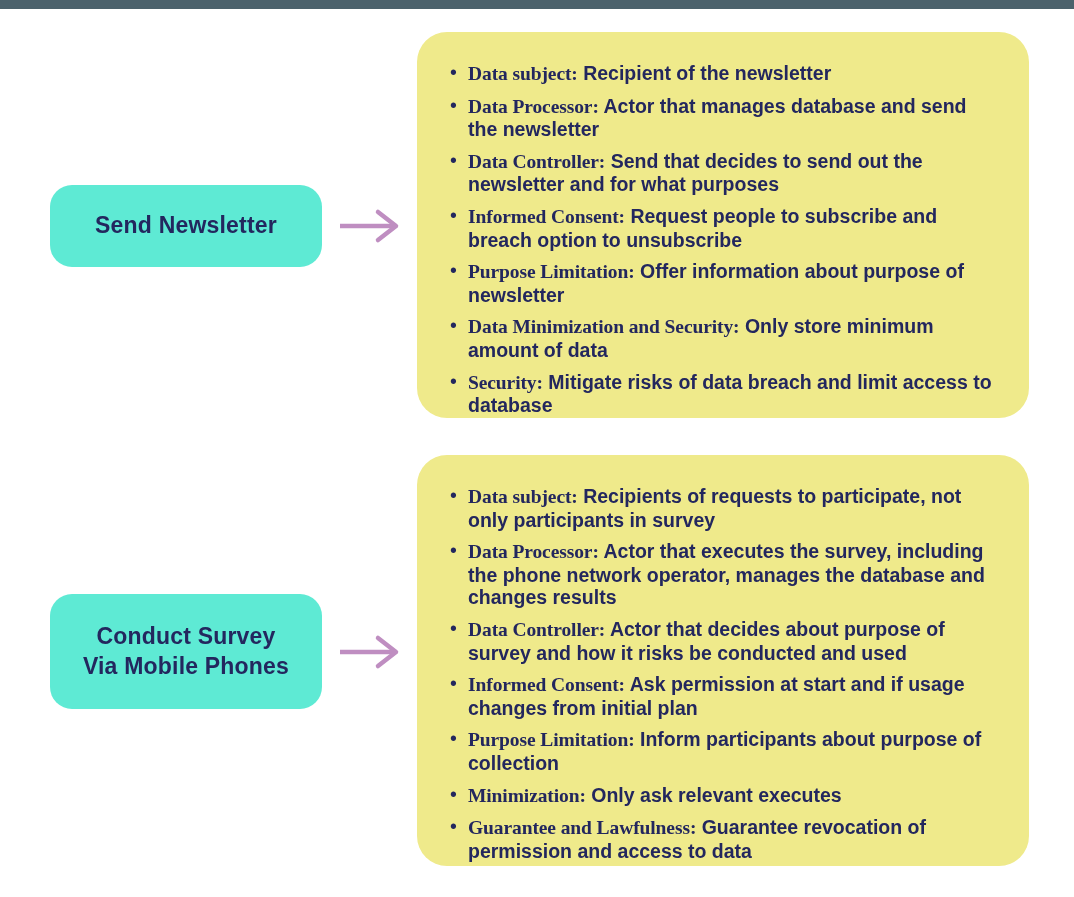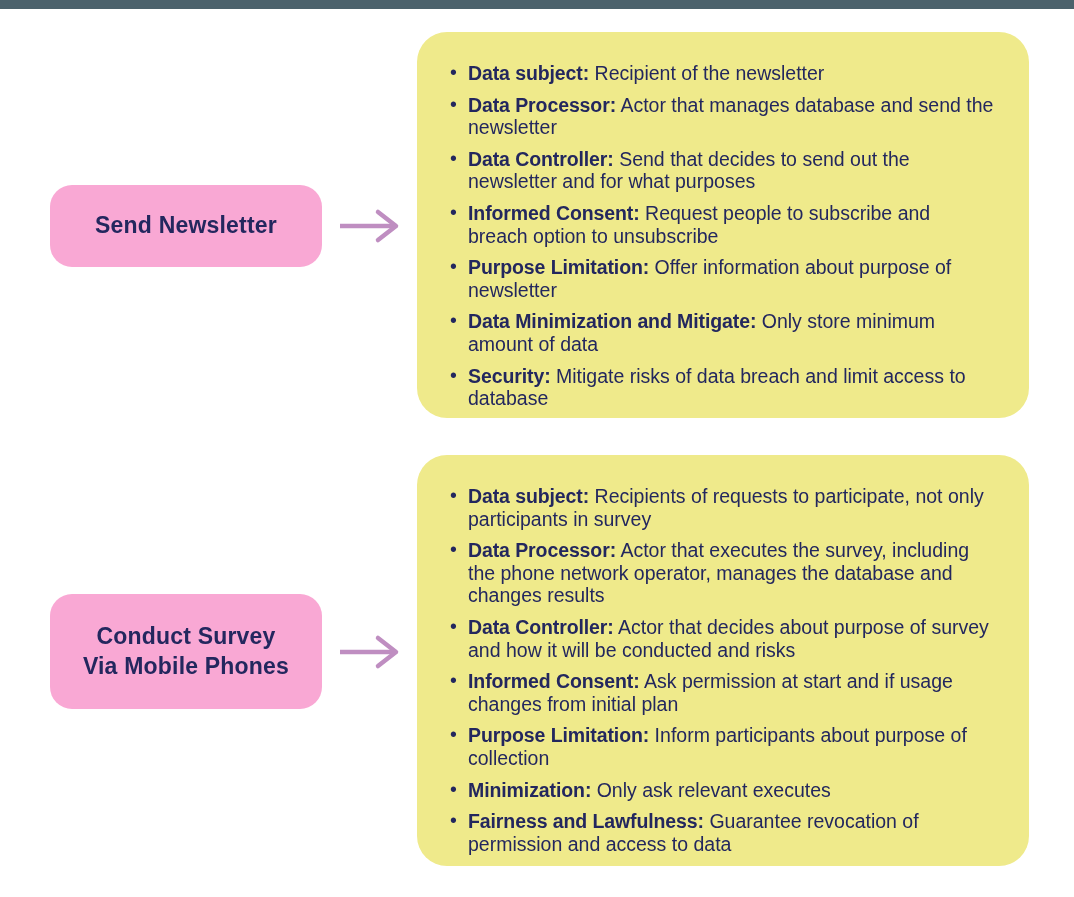--- a/index.html
+++ b/index.html
@@ -25,21 +25,21 @@
     left: 0;
     top: 0;
     width: 1074px;
     height: 9px;
     background: #4c626c;
   }
 
   
   .node {
     position: absolute;
-    background: #f9a8d4;
+    background: #5eead4;
     border-radius: 22px;
     display: flex;
     align-items: center;
     justify-content: center;
     text-align: center;
     color: #23275e;
     font-weight: bold;
     font-size: 23px;
     line-height: 1.28;
     letter-spacing: 0.2px;
@@ -92,22 +92,23 @@
     position: absolute;
     left: 1px;
     top: -1px;
     font-size: 19.5px;
     line-height: 1.16;
     color: #23275e;
   }
   .panel-item .term {
     font-weight: bold;
     letter-spacing: -0.1px;
+    font-family: Liberation Serif, serif;
   }
-  .panel-item .desc { font-weight: normal; }
+  .panel-item .desc { font-weight: bold; }
 </style>
 </head>
 <body>
 
 <div id="canvas">
 
   <div class="top-bar"></div>
 
   <div class="node" id="node-1">
     <span class="nub"></span>
@@ -130,21 +131,21 @@
       <li class="panel-item">
         <span class="bullet">•</span><span class="term">Data Controller:</span><span class="desc"> Send that decides to send out the newsletter and for what purposes</span>
       </li>
       <li class="panel-item">
         <span class="bullet">•</span><span class="term">Informed Consent:</span><span class="desc"> Request people to subscribe and breach option to unsubscribe</span>
       </li>
       <li class="panel-item">
         <span class="bullet">•</span><span class="term">Purpose Limitation:</span><span class="desc"> Offer information about purpose of newsletter</span>
       </li>
       <li class="panel-item">
-        <span class="bullet">•</span><span class="term">Data Minimization and Mitigate:</span><span class="desc"> Only store minimum amount of data</span>
+        <span class="bullet">•</span><span class="term">Data Minimization and Security:</span><span class="desc"> Only store minimum amount of data</span>
       </li>
       <li class="panel-item">
         <span class="bullet">•</span><span class="term">Security:</span><span class="desc"> Mitigate risks of data breach and limit access to database</span>
       </li>
     </ul>
   </div>
 
   <div class="node" id="node-2">
     <span class="nub"></span>
     <span class="node-label">Conduct Survey
@@ -158,30 +159,30 @@
 
   <div class="panel" id="panel-2">
     <ul class="panel-list">
       <li class="panel-item">
         <span class="bullet">•</span><span class="term">Data subject:</span><span class="desc"> Recipients of requests to participate, not only participants in survey</span>
       </li>
       <li class="panel-item">
         <span class="bullet">•</span><span class="term">Data Processor:</span><span class="desc"> Actor that executes the survey, including the phone network operator, manages the database and changes results</span>
       </li>
       <li class="panel-item">
-        <span class="bullet">•</span><span class="term">Data Controller:</span><span class="desc"> Actor that decides about purpose of survey and how it will be conducted and risks</span>
+        <span class="bullet">•</span><span class="term">Data Controller:</span><span class="desc"> Actor that decides about purpose of survey and how it risks be conducted and used</span>
       </li>
       <li class="panel-item">
         <span class="bullet">•</span><span class="term">Informed Consent:</span><span class="desc"> Ask permission at start and if usage changes from initial plan</span>
       </li>
       <li class="panel-item">
         <span class="bullet">•</span><span class="term">Purpose Limitation:</span><span class="desc"> Inform participants about purpose of collection</span>
       </li>
       <li class="panel-item">
         <span class="bullet">•</span><span class="term">Minimization:</span><span class="desc"> Only ask relevant executes</span>
       </li>
       <li class="panel-item">
-        <span class="bullet">•</span><span class="term">Fairness and Lawfulness:</span><span class="desc"> Guarantee revocation of permission and access to data</span>
+        <span class="bullet">•</span><span class="term">Guarantee and Lawfulness:</span><span class="desc"> Guarantee revocation of permission and access to data</span>
       </li>
     </ul>
   </div>
 
 </div>
 
 </body></html>

